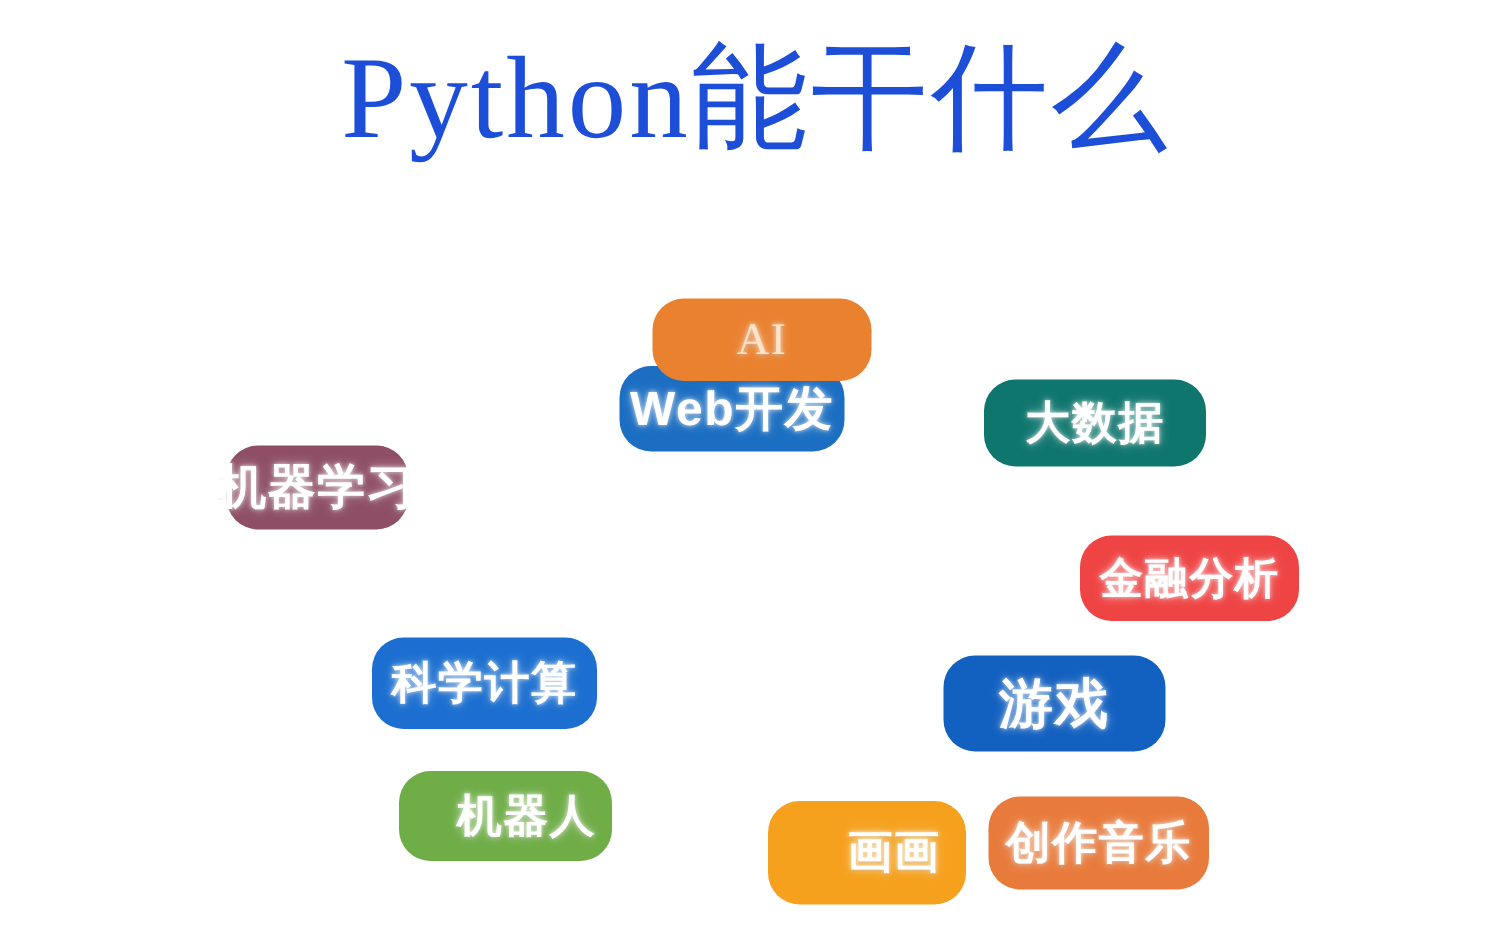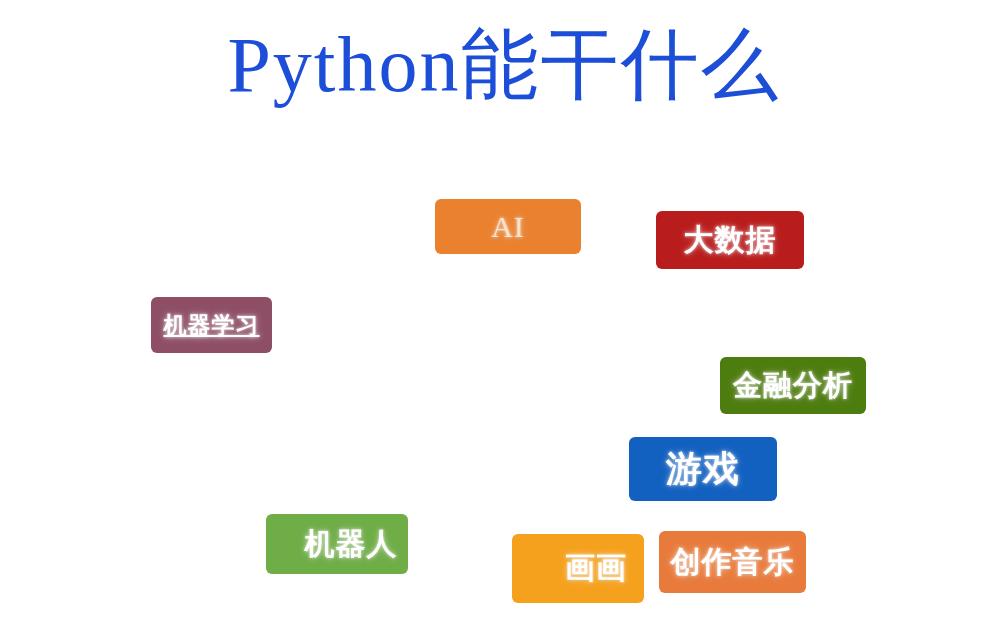--- a/index.html
+++ b/index.html
@@ -33,21 +33,21 @@
     user-select: none;
   }
 
   
   .tag {
     position: absolute;
     box-sizing: border-box;
     display: flex;
     align-items: center;
     justify-content: center;
-    border-radius: 6px;
+    border-radius: 21px;
     color: #ffffff;
     font-weight: 700;
     text-align: left;
     white-space: nowrap;
     letter-spacing: 1px;
     text-shadow:
       0 0 3px rgba(255,255,255,0.75),
       0 0 7px rgba(255,255,255,0.45),
       0 1px 1px rgba(0,0,0,0.10);
   }
@@ -56,44 +56,46 @@
   }
   .tag-en {
     font-family: "Liberation Serif", "DejaVu Serif", serif;
     font-weight: 400;
   }
 
   
   #tag-ai        { left: 435px; top: 199px; width: 146px; height: 55px;  font-size: 30px; background: #E9812F; color: #FCE3CC; z-index: 6; }
   #tag-web       { left: 413px; top: 244px; width: 150px; height: 57px;  font-size: 32px; background: #1B6EC2; z-index: 5; }
   #tag-bigdata   { left: 656px; top: 211px; width: 148px; height: 58px;  font-size: 30px; background: #F5A11E; z-index: 4; }
-  #tag-ml        { left: 151px; top: 297px; width: 121px; height: 56px;  font-size: 23px; background: #8E4F66; z-index: 4; text-decoration: underline; }
+  #tag-ml        { left: 151px; top: 297px; width: 121px; height: 56px;  font-size: 32px; background: #8E4F66; z-index: 4; }
   #tag-finance   { left: 720px; top: 357px; width: 146px; height: 57px;  font-size: 29px; background: #6FAD47; z-index: 4; }
   #tag-sci       { left: 248px; top: 425px; width: 150px; height: 61px;  font-size: 30px; background: #1C6FD0; z-index: 4; }
   #tag-game      { left: 629px; top: 437px; width: 148px; height: 64px;  font-size: 36px; background: #1260C0; z-index: 4; }
   #tag-robot     { left: 266px; top: 514px; width: 142px; height: 60px;  font-size: 30px; background: #6FAD47; z-index: 4; }
   #tag-draw      { left: 512px; top: 534px; width: 132px; height: 69px;  font-size: 30px; background: #F5A11E; z-index: 5; padding-left: 36px; }
   #tag-music     { left: 659px; top: 531px; width: 147px; height: 62px;  font-size: 30px; background: #E87B3C; z-index: 6; }
 </style>
 </head>
 <body style="background: rgb(255, 255, 255);">
 
 <div id="slide" style="background: rgb(255, 255, 255);">
 
   <div id="slide-title">Python能干什么</div>
 
   <div id="tag-ai" class="tag tag-en" style="background: rgb(233, 129, 47); color: rgb(252, 227, 204);">AI</div>
 
+  <div id="tag-web" class="tag tag-cn" style="background: rgb(27, 110, 194); color: rgb(255, 255, 255);">Web开发</div>
 
-  <div id="tag-bigdata" class="tag tag-cn" style="background: #b91c1c; color: rgb(255, 255, 255);">大数据</div>
+  <div id="tag-bigdata" class="tag tag-cn" style="background: #0f766e; color: rgb(255, 255, 255); margin-top: 42px;">大数据</div>
 
   <div id="tag-ml" class="tag tag-cn" style="background: rgb(142, 79, 102); color: rgb(255, 255, 255);">机器学习</div>
 
-  <div id="tag-finance" class="tag tag-cn" style="background: #4d7c0f; color: rgb(255, 255, 255);">金融分析</div>
+  <div id="tag-finance" class="tag tag-cn" style="background: #ef4444; color: rgb(255, 255, 255);">金融分析</div>
 
+  <div id="tag-sci" class="tag tag-cn" style="background: rgb(28, 111, 208); color: rgb(255, 255, 255);">科学计算</div>
 
   <div id="tag-game" class="tag tag-cn" style="background: rgb(18, 96, 192); color: rgb(255, 255, 255);">游戏</div>
 
   <div id="tag-robot" class="tag tag-cn" style="background: rgb(111, 173, 71); color: rgb(255, 255, 255); padding-left: 28px;">机器人</div>
 
   <div id="tag-draw" class="tag tag-cn" style="background: rgb(245, 161, 30); color: rgb(255, 255, 255);">画画</div>
 
   <div id="tag-music" class="tag tag-cn" style="background: rgb(232, 123, 60); color: rgb(255, 255, 255);">创作音乐</div>
 
 </div>

